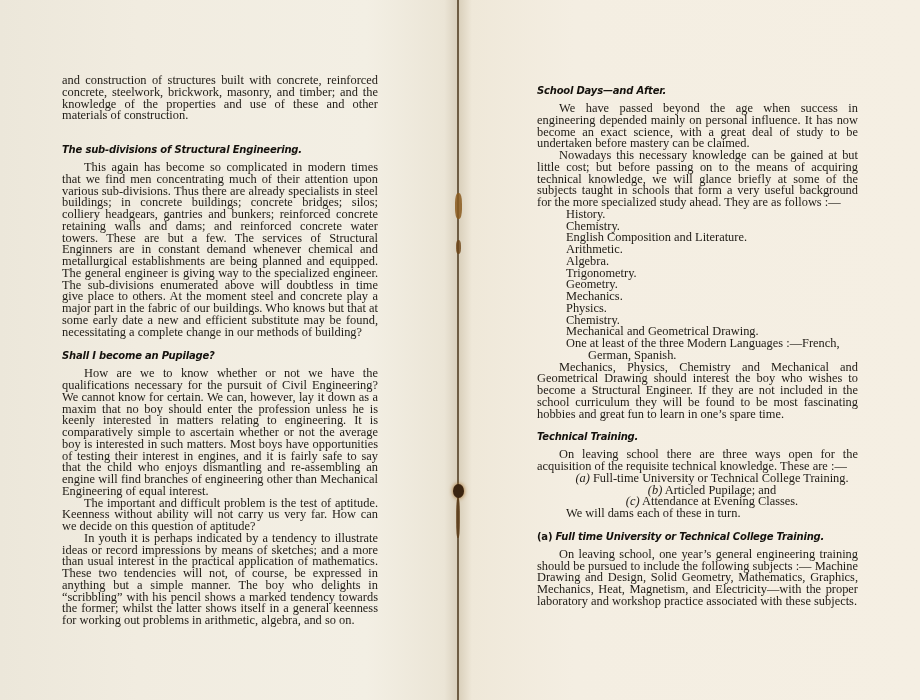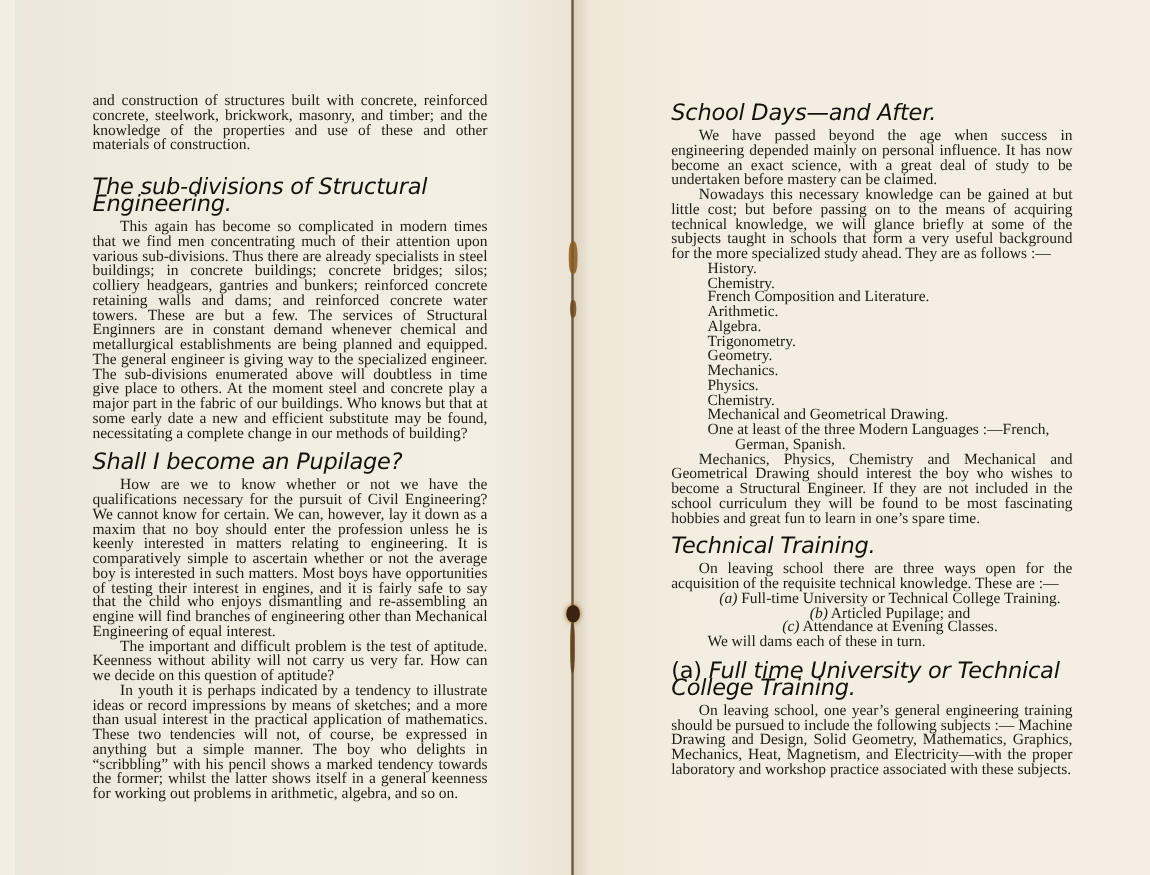--- a/index.html
+++ b/index.html
@@ -5,21 +5,21 @@
   html, body { margin: 0; padding: 0; }
   body {
     width: 920px; height: 700px; overflow: hidden;
     background: #f3eee2;
     font-family: "Liberation Serif", "DejaVu Serif", serif;
     color: #1e1a14;
   }
   .spread { position: relative; width: 920px; height: 700px; }
   .page { position: absolute; top: 0; height: 700px; }
   .page-left {
-    left: 12px; width: 458px;
+    left: 0; width: 458px;
     background: linear-gradient(to right, #ece7da 0%, #f1ece0 30%, #f3efe4 80%, #ebe5d6 97%, #d9d0bd 100%);
   }
   .page-right {
     left: 458px; width: 462px;
     background: linear-gradient(to right, #d8ceb9 0%, #efe8d9 3%, #f4eee2 25%, #f5efe3 100%);
   }
   .gutter {
     position: absolute; left: 457px; top: 0; width: 2px; height: 700px;
     background: #6e5d44;
   }
@@ -31,22 +31,22 @@
 
   .col { position: absolute; top: 75px; font-size: 12.4px; line-height: 11.75px; }
   .col-left { left: 62px; width: 316px; }
   .col-right { left: 537px; width: 321px; }
 
   .col p { margin: 0; text-align: justify; text-align-last: left; }
   .col p.indent { text-indent: 22px; }
   .col p.hang { padding-left: 29px; text-indent: 0; }
   h2 {
     font-family: "DejaVu Sans", "Liberation Sans", sans-serif;
-    font-style: italic; font-weight: normal;
-    font-size: 18px; line-height: 14px;
+    font-style: italic; font-weight: bold;
+    font-size: 10px; line-height: 14px;
     margin: 21px 0 5px 0; letter-spacing: -0.2px;
     color: #15120d;
   }
   h2 .paren { font-style: normal; }
   .col-right h2:first-child { margin-top: 9px; }
   .subjects { list-style: none; margin: 0; padding: 0 0 0 29px; }
   .subjects li { margin: 0; }
   .subjects li.cont { padding-left: 22px; }
   .options { list-style: none; margin: 0; padding: 0 0 0 29px; text-align: center; }
   .opt-letter { font-style: italic; }
@@ -77,21 +77,21 @@
   <div class="stain stain-3"></div>
   <div class="stain stain-4"></div>
 
   <div class="col col-right">
     <h2>School Days—and After.</h2>
     <p class="indent">We have passed beyond the age when success in engineering depended mainly on personal influence. It has now become an exact science, with a great deal of study to be undertaken before mastery can be claimed.</p>
     <p class="indent">Nowadays this necessary knowledge can be gained at but little cost; but before passing on to the means of acquiring technical knowledge, we will glance briefly at some of the subjects taught in schools that form a very useful background for the more specialized study ahead. They are as follows :—</p>
     <ul class="subjects">
       <li>History.</li>
       <li>Chemistry.</li>
-      <li>French Composition and Literature.</li>
+      <li>English Composition and Literature.</li>
       <li>Arithmetic.</li>
       <li>Algebra.</li>
       <li>Trigonometry.</li>
       <li>Geometry.</li>
       <li>Mechanics.</li>
       <li>Physics.</li>
       <li>Chemistry.</li>
       <li>Mechanical and Geometrical Drawing.</li>
       <li>One at least of the three Modern Languages :—French,</li>
       <li class="cont">German, Spanish.</li>

